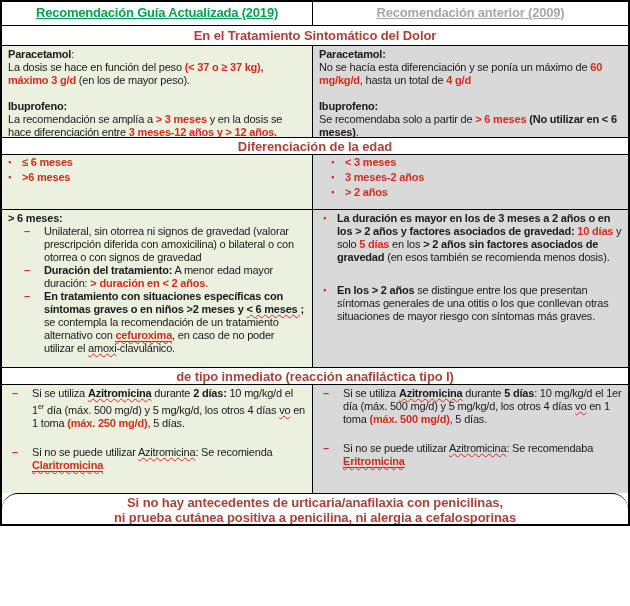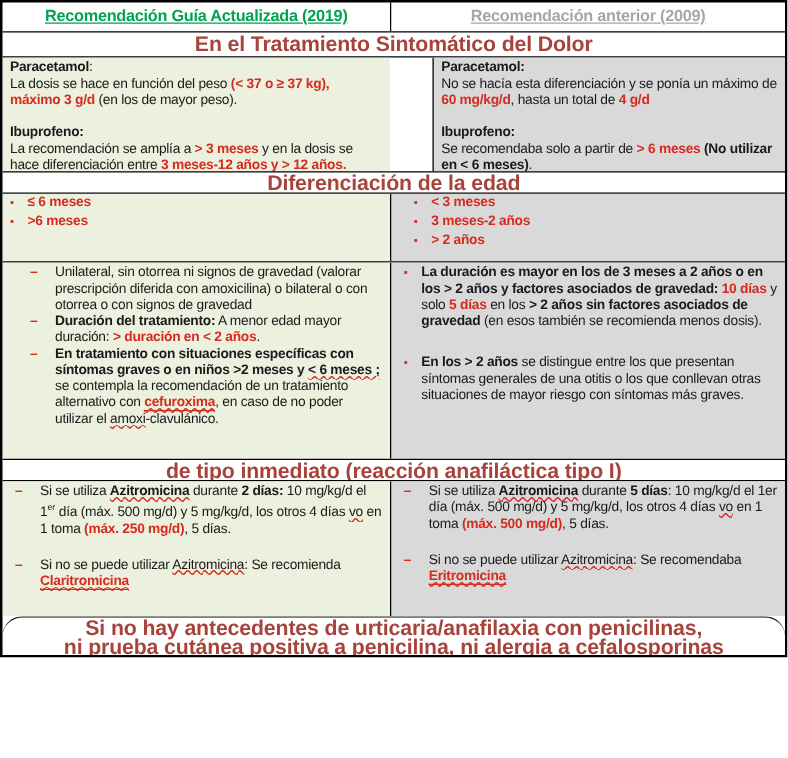--- a/index.html
+++ b/index.html
@@ -16,21 +16,21 @@
   }
   .row{flex:0 0 auto;overflow:hidden;}
   .row + .row{border-top:1px solid var(--border);}
   .cols{display:grid;grid-template-columns:310px 1fr;}
   .vline{border-left:1px solid var(--border);}
   .cell{padding:2px 6px;overflow:hidden;}
   .green{background:var(--bg_left);}
   .graybg{background:var(--bg_right);}
   .title{
     display:flex;align-items:center;justify-content:center;
-    font-weight:bold;font-size:17px;color:var(--dark_red);padding:0 6px;
+    font-weight:bold;font-size:13px;color:var(--dark_red);padding:0 6px;
     letter-spacing:-0.1px;
   }
   .title.left{justify-content:flex-start;}
   .title.stack{flex-direction:column;justify-content:center;line-height:15px;border-radius:16px;}
   .hdr{display:flex;align-items:center;justify-content:center;font-size:13px;font-weight:bold;}
   .hdr span{text-decoration:underline;}
   .hdr-green span{color:var(--green);}
   .hdr-gray span{color:var(--gray);}
   .rich{white-space:pre-wrap;}
   
@@ -46,21 +46,21 @@
   .sqlist .mk{font-size:9px;}
   .dashlist .mk{flex:0 0 20px;}
   .pl10{padding-left:16px;}
   .pl4{padding-left:10px;}
   .indent{padding-left:18px;}
   .gap .li + .li{margin-top:16px;}
   .gap-lg .li + .li{margin-top:20px;}
   .edadlist{padding-top:1px;}
   .edadlist .li + .li{margin-top:2px;}
   
-  .h-r1{height:25px;} .h-r2{height:20px;} .h-r3{height:92px;gap:34px;} .h-r4{height:15px;}
+  .h-r1{height:25px;} .h-r2{height:20px;} .h-r3{height:92px;} .h-r4{height:15px;}
   .h-r5{height:17px;} .h-r6{height:55px;} .h-r7{height:17px;} .h-r8{height:158px;}
   .h-r9{height:16px;} .h-r10{height:17px;} .h-r11{height:109px;} .h-r12{height:32px;}
   .h-r13{flex:1 1 auto;}
   .h-r13 .cell{display:flex;flex-direction:column;justify-content:center;}
 </style>
 </head>
 <body>
 
 <div class="tbl">
 
@@ -114,20 +114,21 @@
         <div class="li">
           <span class="mk">▪</span>
           <div class="litx"><span class="b r">&gt; 2 años</span></div>
         </div>
       </div>
   </div>
 
 
   <div class="row cols h-r8">
     <div class="cell green">
+      <div class="rich"><span class="b">&gt; 6 meses:</span></div>
       <div class="list dashlist pl10">
           <div class="li">
             <span class="mk">–</span>
             <div class="litx"><span>Unilateral, sin otorrea ni signos de gravedad (valorar prescripción diferida con amoxicilina) o bilateral o con otorrea o con signos de gravedad</span></div>
           </div>
           <div class="li">
             <span class="mk">–</span>
             <div class="litx"><span class="b">Duración del tratamiento:</span><span> A menor edad mayor duración: </span><span class="b r">&gt; duración en &lt; 2 años</span><span>.</span></div>
           </div>
           <div class="li">

